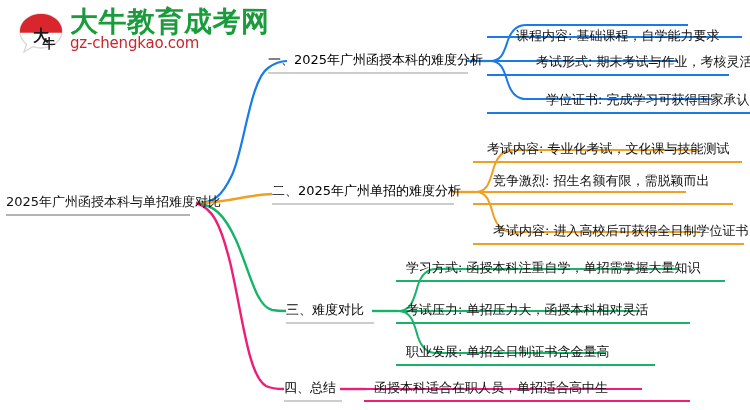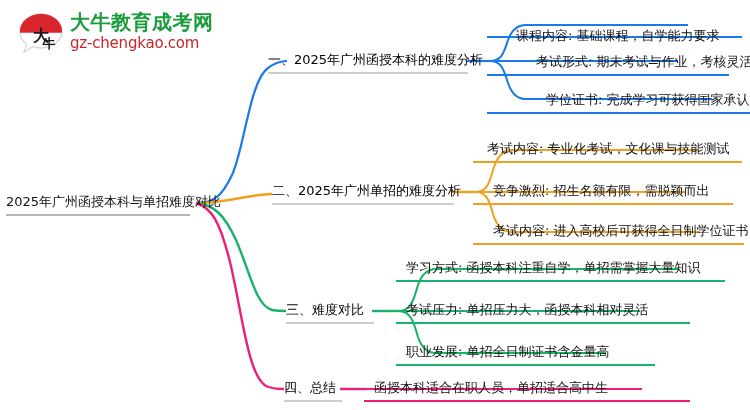--- a/index.html
+++ b/index.html
@@ -43,21 +43,21 @@
     width: 46px;
     height: 42px;
   }
   .logo-text {
     position: absolute;
     left: 52px;
     top: 1px;
     width: 150px;
   }
   .logo-cn {
-    font-size: 20px;
+    font-size: 28px;
     font-weight: bold;
     color: #1a9c3c;
     letter-spacing: 0.5px;
     line-height: 22px;
     white-space: nowrap;
   }
   .logo-en {
     font-size: 15px;
     font-weight: normal;
     color: #c9252c;
@@ -167,21 +167,21 @@
   <div class="node node-l1" style="left:268px; top:52px;">一、2025年广州函授本科的难度分析</div>
   <div class="node node-l1" style="left:272px; top:183px;">二、2025年广州单招的难度分析</div>
   <div class="node node-l1" style="left:286px; top:302px;">三、难度对比</div>
   <div class="node node-l1" style="left:284px; top:380px;">四、总结</div>
 
   <div class="node node-leaf" style="left:516px; top:28px;">课程内容: 基础课程，自学能力要求</div>
   <div class="node node-leaf" style="left:536px; top:54px;">考试形式: 期末考试与作业，考核灵活</div>
   <div class="node node-leaf" style="left:546px; top:92px;">学位证书: 完成学习可获得国家承认的学位证书</div>
 
   <div class="node node-leaf" style="left:487px; top:141px;">考试内容: 专业化考试，文化课与技能测试</div>
-  <div class="node node-leaf" style="left:493px; top:183px;">竞争激烈: 招生名额有限，需脱颖而出</div>
+  <div class="node node-leaf" style="left:493px; top:173px;">竞争激烈: 招生名额有限，需脱颖而出</div>
   <div class="node node-leaf" style="left:493px; top:223px;">考试内容: 进入高校后可获得全日制学位证书</div>
 
   <div class="node node-leaf" style="left:406px; top:260px;">学习方式: 函授本科注重自学，单招需掌握大量知识</div>
   <div class="node node-leaf" style="left:406px; top:302px;">考试压力: 单招压力大，函授本科相对灵活</div>
   <div class="node node-leaf" style="left:374px; top:380px;">函授本科适合在职人员，单招适合高中生</div>
 
   <div class="node node-leaf" style="left:406px; top:344px;">职业发展: 单招全日制证书含金量高</div>
 
 </div>
 

